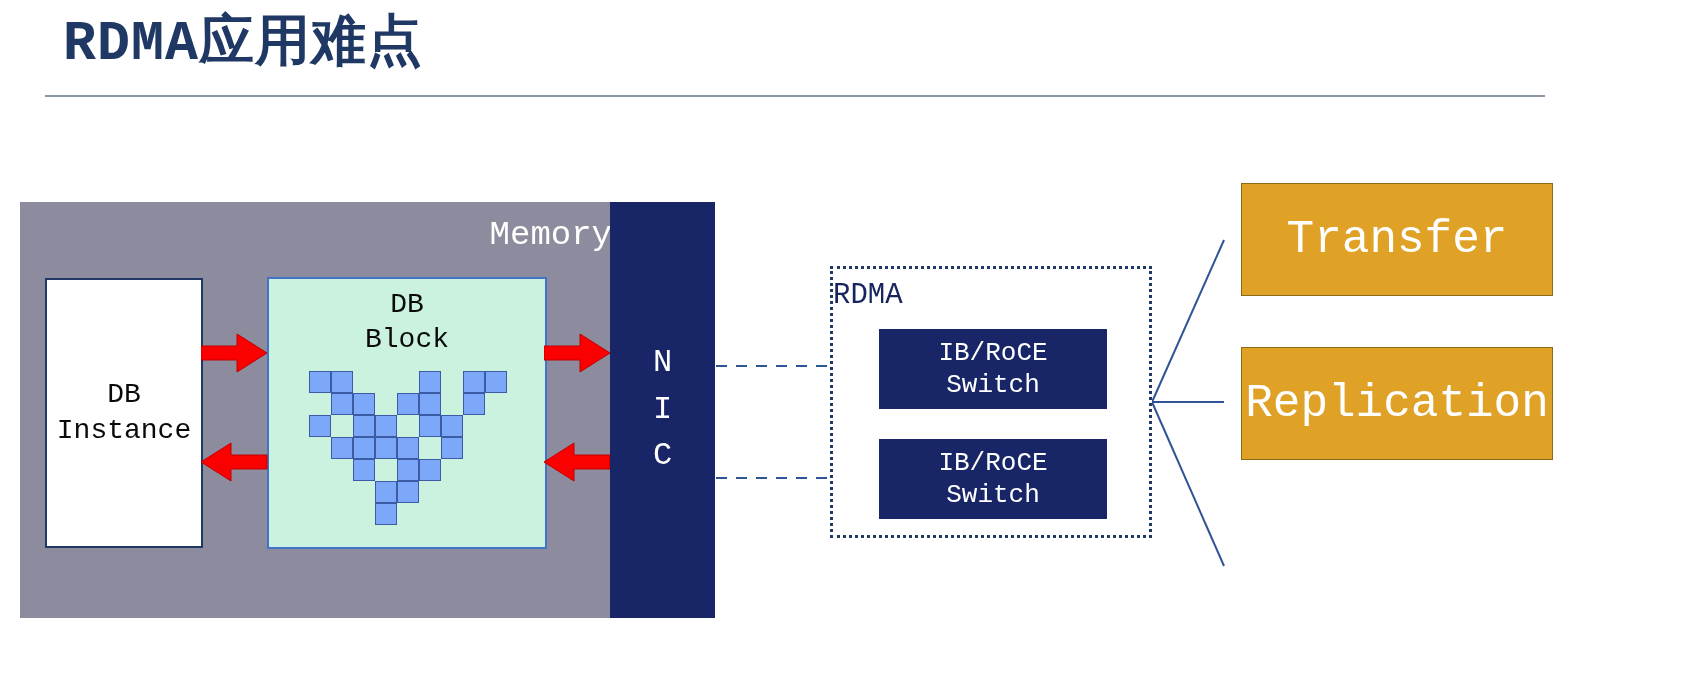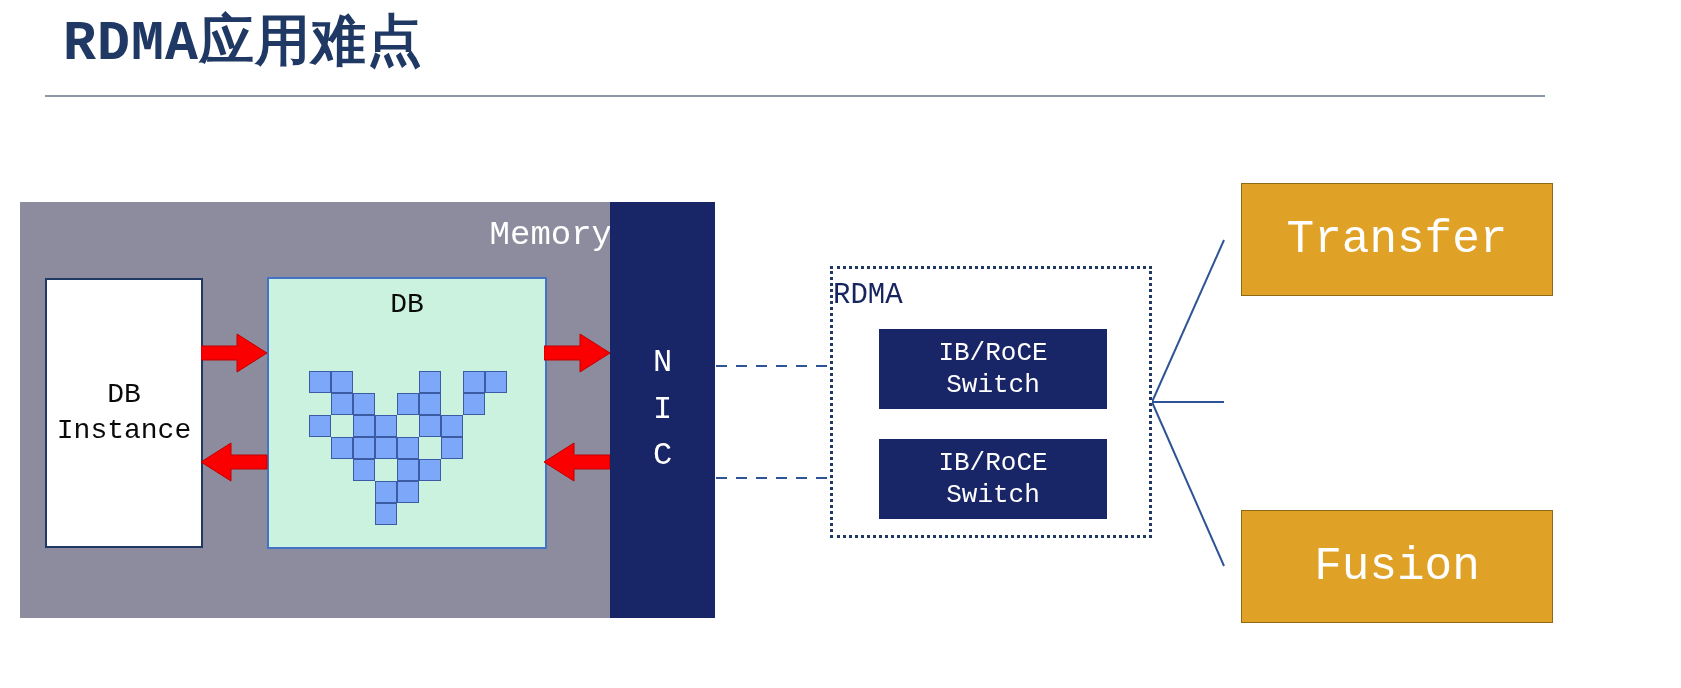--- a/index.html
+++ b/index.html
@@ -80,20 +80,21 @@
     <div class="db-instance">
       <div>
         <span>DB</span>
         <span>Instance</span>
       </div>
     </div>
 
     <div class="db-block">
       <div class="db-block-label">
         <span>DB</span>
+        <span>Block</span>
       </div>
       <div class="block-grid" id="block-grid">
           <div class="cell on"></div>
           <div class="cell on"></div>
           <div class="cell"></div>
           <div class="cell"></div>
           <div class="cell"></div>
           <div class="cell on"></div>
           <div class="cell"></div>
           <div class="cell on"></div>
@@ -181,15 +182,15 @@
       <span>IB/RoCE</span>
       <span>Switch</span>
     </div>
     <div class="switch switch-2">
       <span>IB/RoCE</span>
       <span>Switch</span>
     </div>
   </div>
 
   <div class="out out-1">Transfer</div>
-  <div class="out out-3">Fusion</div>
+  <div class="out out-2">Replication</div>
 
 </div>
 
 </body></html>

